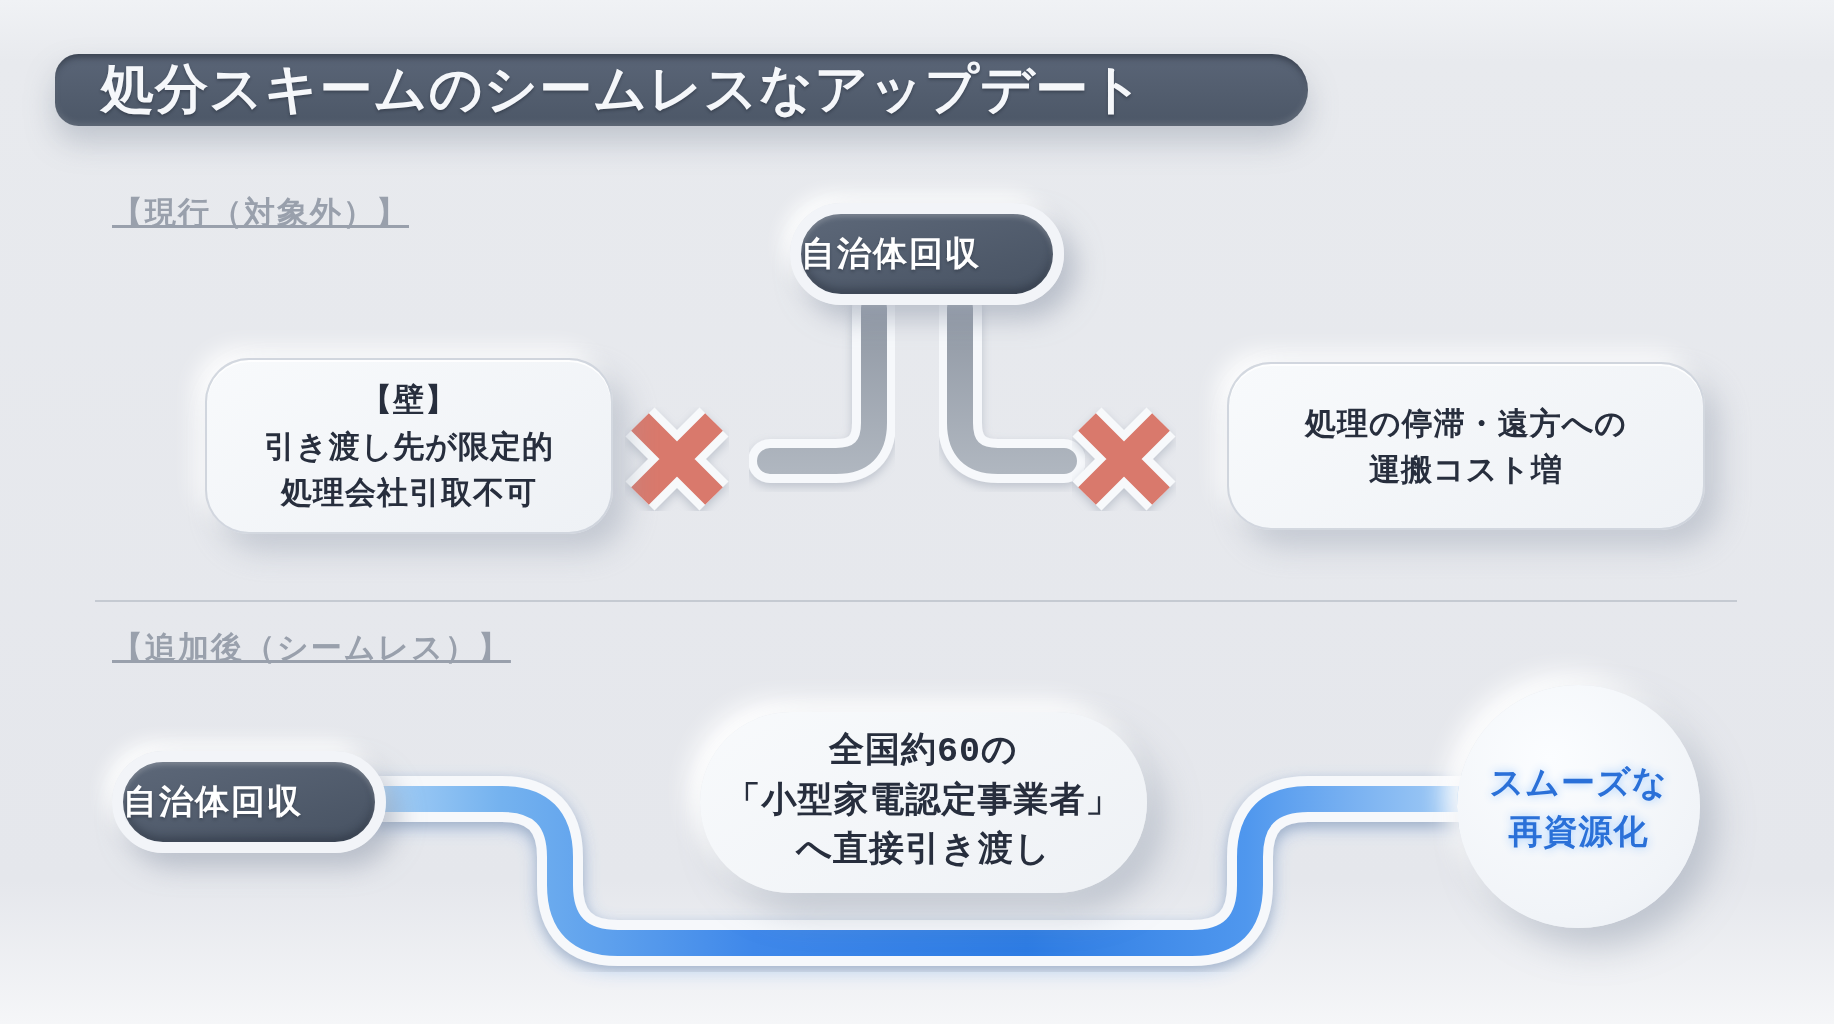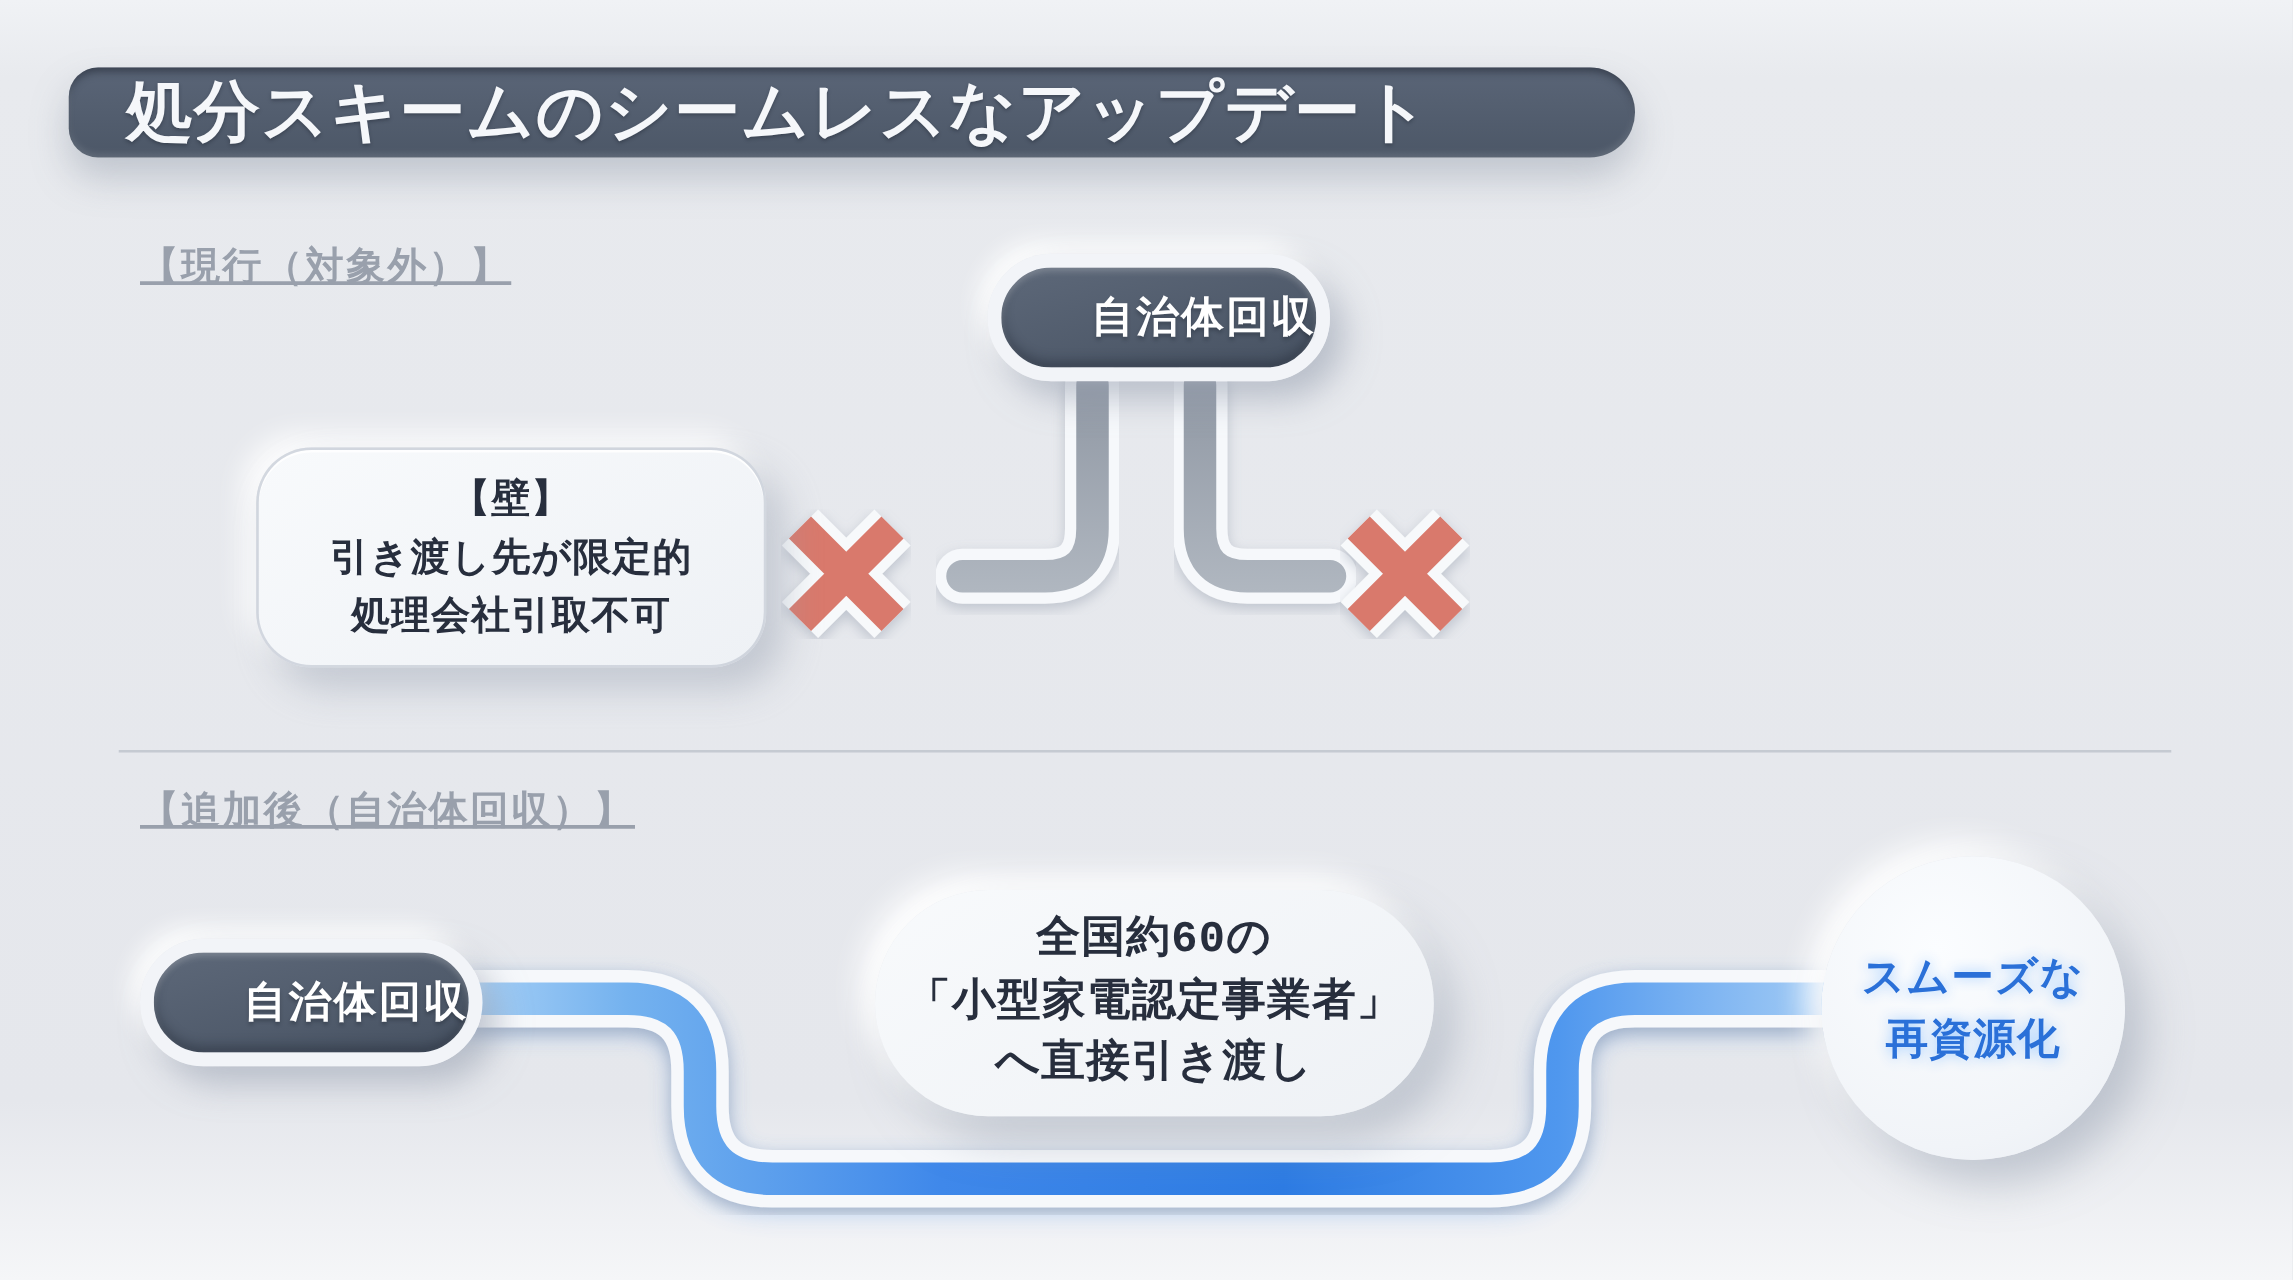--- a/index.html
+++ b/index.html
@@ -30,21 +30,21 @@
   .section-label {
     position:absolute; color:#99a0ac; font-size:31px; font-weight:700;
     letter-spacing:2px; white-space:nowrap;text-decoration:underline;
   }
 
   
   .pill {
     position:absolute; width:274px; height:102px; border-radius:999px;
     background:linear-gradient(165deg,#5d6879,#475262);
     border:11px solid #f2f4f8;
-    display:flex; align-items:center; justify-content:flex-end;
+    display:flex; align-items:center; justify-content:flex-start;
     box-shadow:12px 14px 26px rgba(148,157,173,.55),
                -8px -10px 18px rgba(255,255,255,.9),
                inset 0 3px 5px rgba(255,255,255,.22),
                inset 0 -5px 9px rgba(20,26,38,.35);
   }
   .pill-text {
     color:#ffffff; font-size:34px; font-weight:700; letter-spacing:2px;
     text-shadow:0 2px 3px rgba(20,26,38,.3); white-space:nowrap;
   }
 
@@ -141,24 +141,28 @@
   <div class="pill" style="left:790px; top:203px;">
     <span class="pill-text">自治体回収</span>
   </div>
 
   <div class="neo-box wall-box">
     <span class="box-line">【壁】</span>
     <span class="box-line">引き渡し先が限定的</span>
     <span class="box-line">処理会社引取不可</span>
   </div>
 
+  <div class="neo-box cost-box">
+    <span class="box-line">処理の停滞・遠方への</span>
+    <span class="box-line">運搬コスト増</span>
+  </div>
 
   <div class="divider"></div>
 
-  <div class="section-label" style="left:112px; top:627px;">【追加後（自治体回収）】</div>
+  <div class="section-label" style="left:112px; top:627px;">【追加後（シームレス）】</div>
 
   <svg class="overlay" viewBox="0 0 1834 1024">
     <defs>
       <linearGradient id="blueGrad" gradientUnits="userSpaceOnUse" x1="370" y1="0" x2="1465" y2="0">
         <stop offset="0" stop-color="#a9d1f6"></stop>
         <stop offset="0.12" stop-color="#74b2ef"></stop>
         <stop offset="0.35" stop-color="#3f88ea"></stop>
         <stop offset="0.60" stop-color="#2e7ce3"></stop>
         <stop offset="0.80" stop-color="#4f97ee"></stop>
         <stop offset="1" stop-color="#a5cdf5"></stop>

